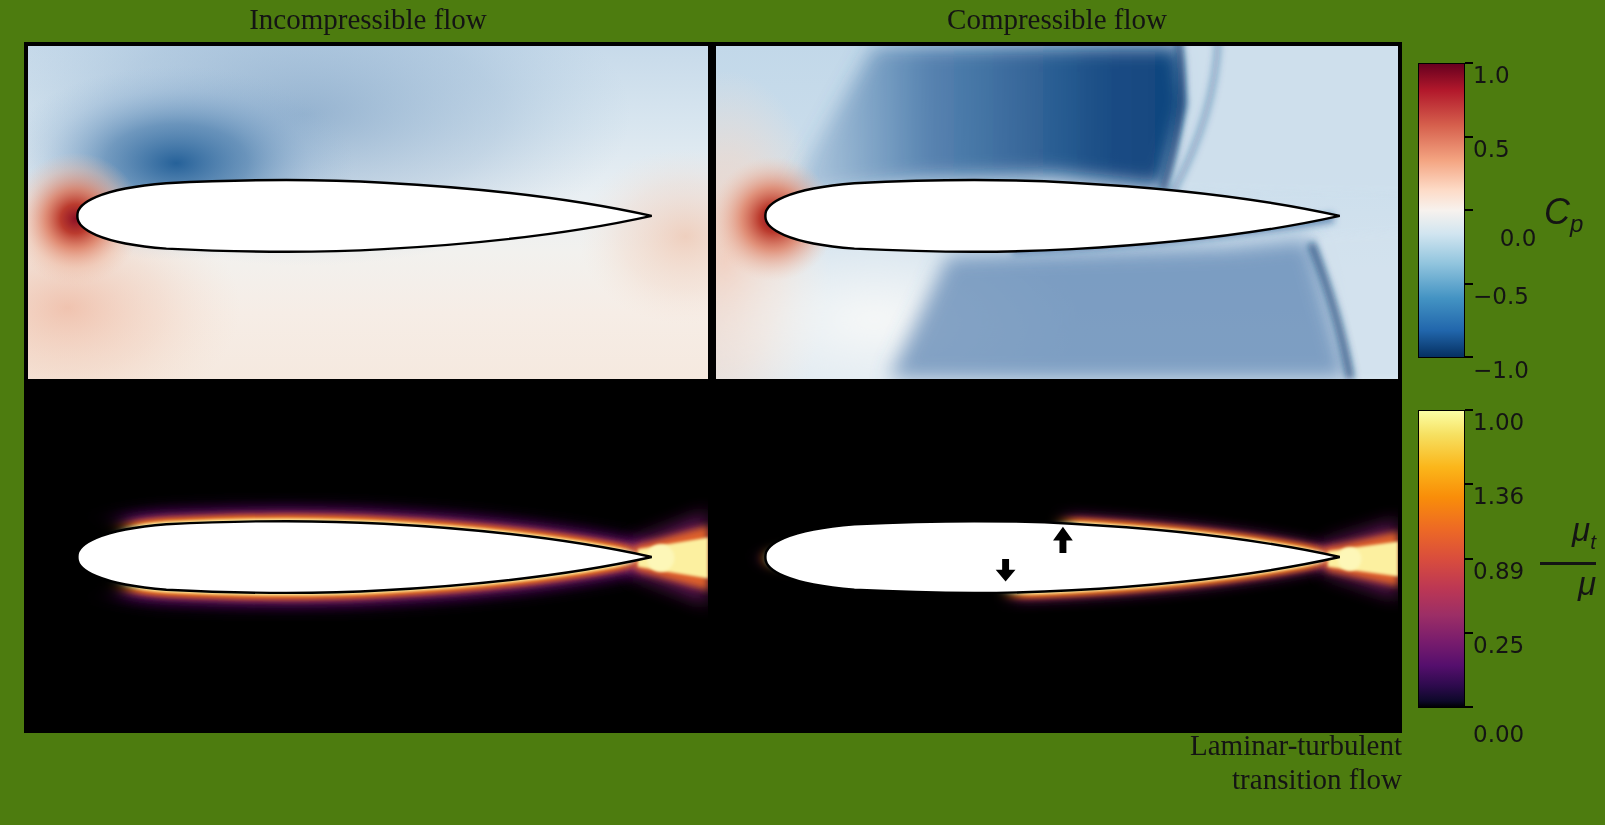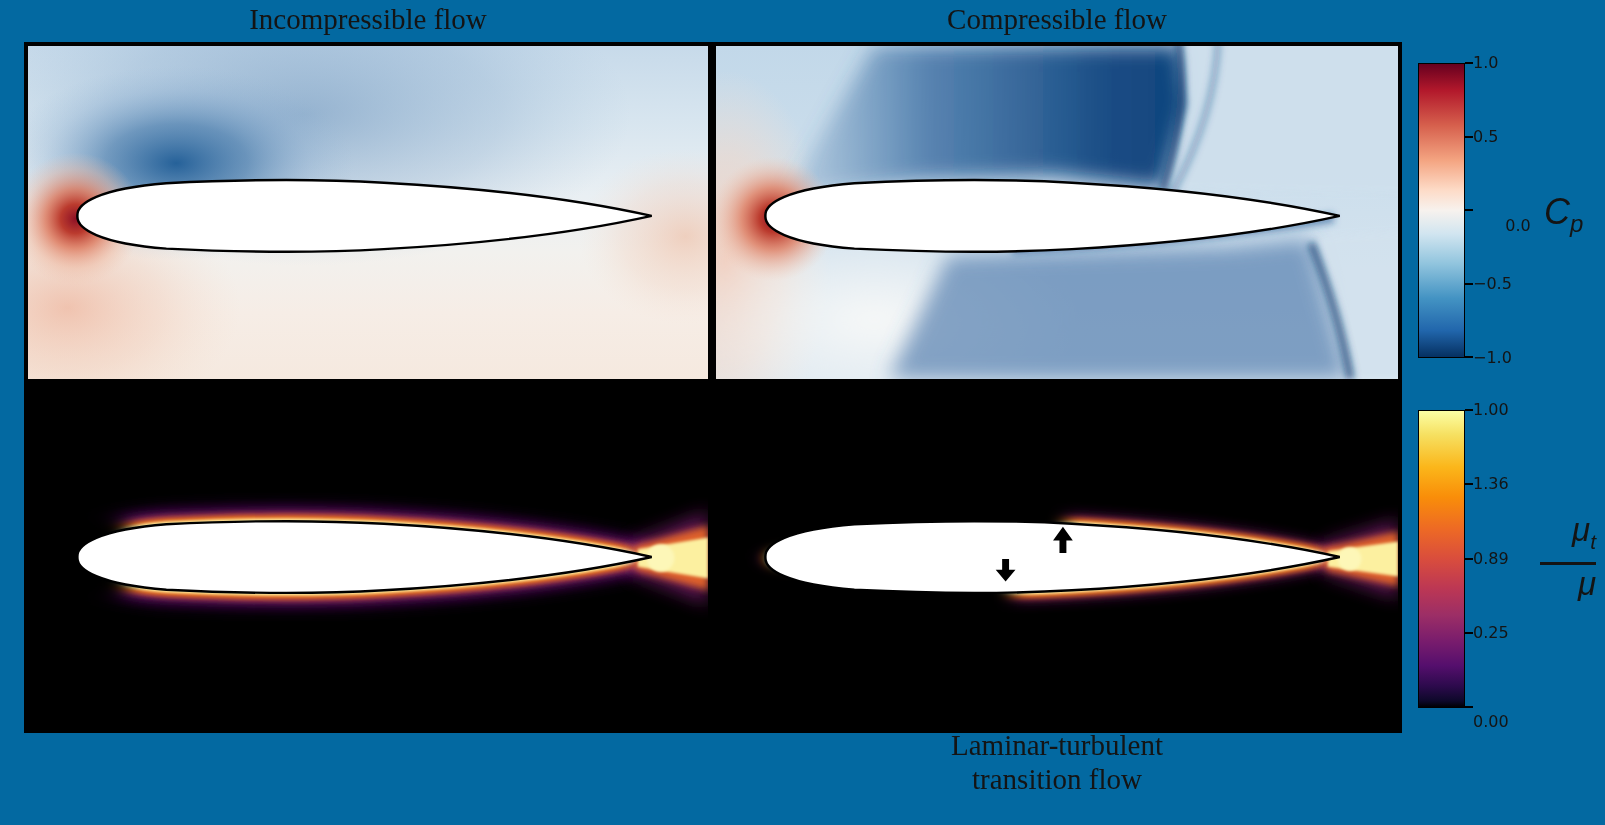--- a/index.html
+++ b/index.html
@@ -1,49 +1,49 @@
 <!DOCTYPE html>
 <html><head>
 <meta charset="utf-8">
 <style>
   html,body { margin:0; padding:0; background:#ffffff; }
-  .fig { position:relative; width:1605px; height:825px; background:#0369a1;
+  .fig { position:relative; width:1605px; height:825px; background:#4d7c0f;
          font-family:"DejaVu Sans","Liberation Sans",sans-serif; overflow:hidden; }
   .title { position:absolute; text-align:center; color:#141414;
            font-family:"Liberation Serif","DejaVu Serif",serif; font-size:29px; line-height:34px;
            white-space:pre-line; }
   .panel { position:absolute; border:4px solid #000; box-sizing:border-box; background:#000; }
   .panel svg { position:absolute; left:0; top:0; width:100%; height:100%; display:block; }
   .cbar { position:absolute; border:1.5px solid #000; box-sizing:border-box; }
   .cbar-cp { left:1418px; top:63px; width:47px; height:295px;
     background:linear-gradient(to bottom,#67001f 0%,#b2182b 9%,#d6604d 21%,#f4a582 33%,#fddbc7 43%,
                #f7f2ee 50%,#d1e5f0 58%,#92c5de 68%,#4393c3 80%,#2166ac 91%,#053061 100%); }
   .cbar-mu { left:1418px; top:410px; width:47px; height:298px;
     background:linear-gradient(to bottom,#fcffa4 0%,#f6e061 8%,#fbb61a 19%,#f98e09 29%,#ed6925 40%,
                #d94d3d 50%,#bc3754 60%,#9c2e66 69%,#781c6d 78%,#550f6d 86%,#2c0a4c 93%,#0d0829 98%,#000004 100%); }
   .tickmark { position:absolute; width:8px; height:2px; background:#000; }
   .ticklabel { position:absolute; left:1473px; width:90px; height:28px; line-height:28px;
-               font-size:16px; color:#141414; }
+               font-size:23px; color:#141414;margin-top:12px; }
   .math-label { position:absolute; color:#141414; font-family:Liberation Sans, sans-serif;
                 font-style:italic; }
   .cp-label { left:1544px; top:191px; font-size:36px; }
   .cp-label sub { font-size:24px; }
   .frac { left:1540px; top:512px; width:56px; text-align:right; font-size:33px; line-height:36px; }
   .frac .num { display:block; border-bottom:3px solid #141414; padding-bottom:2px; }
   .frac .den { display:block; padding-top:1px; }
   .frac sub { font-size:21px; }
 </style>
 </head>
 <body>
 
 <div class="fig">
 
   <div class="title" style="left:24px;top:2px;width:688px;">Incompressible flow</div>
   <div class="title" style="left:712px;top:2px;width:690px;">Compressible flow</div>
-  <div class="title" style="left:712px;top:728px;width:690px;">Laminar-turbulent
+  <div class="title" style="left:712px;top:728px;width:690px;text-align:right;">Laminar-turbulent
 transition flow</div>
 
   <div class="panel" style="left:24px;top:42px;width:688px;height:341px;">
     <svg viewBox="0 0 688 341" preserveAspectRatio="none">
       <defs>
         <linearGradient id="tlbg" x1="0" y1="0" x2="0" y2="1">
           <stop offset="0" stop-color="#c7daea"></stop>
             <stop offset="0.22" stop-color="#d7e5ef"></stop>
           <stop offset="0.45" stop-color="#e9eff3"></stop>
             <stop offset="0.62" stop-color="#f2f1ee"></stop>

